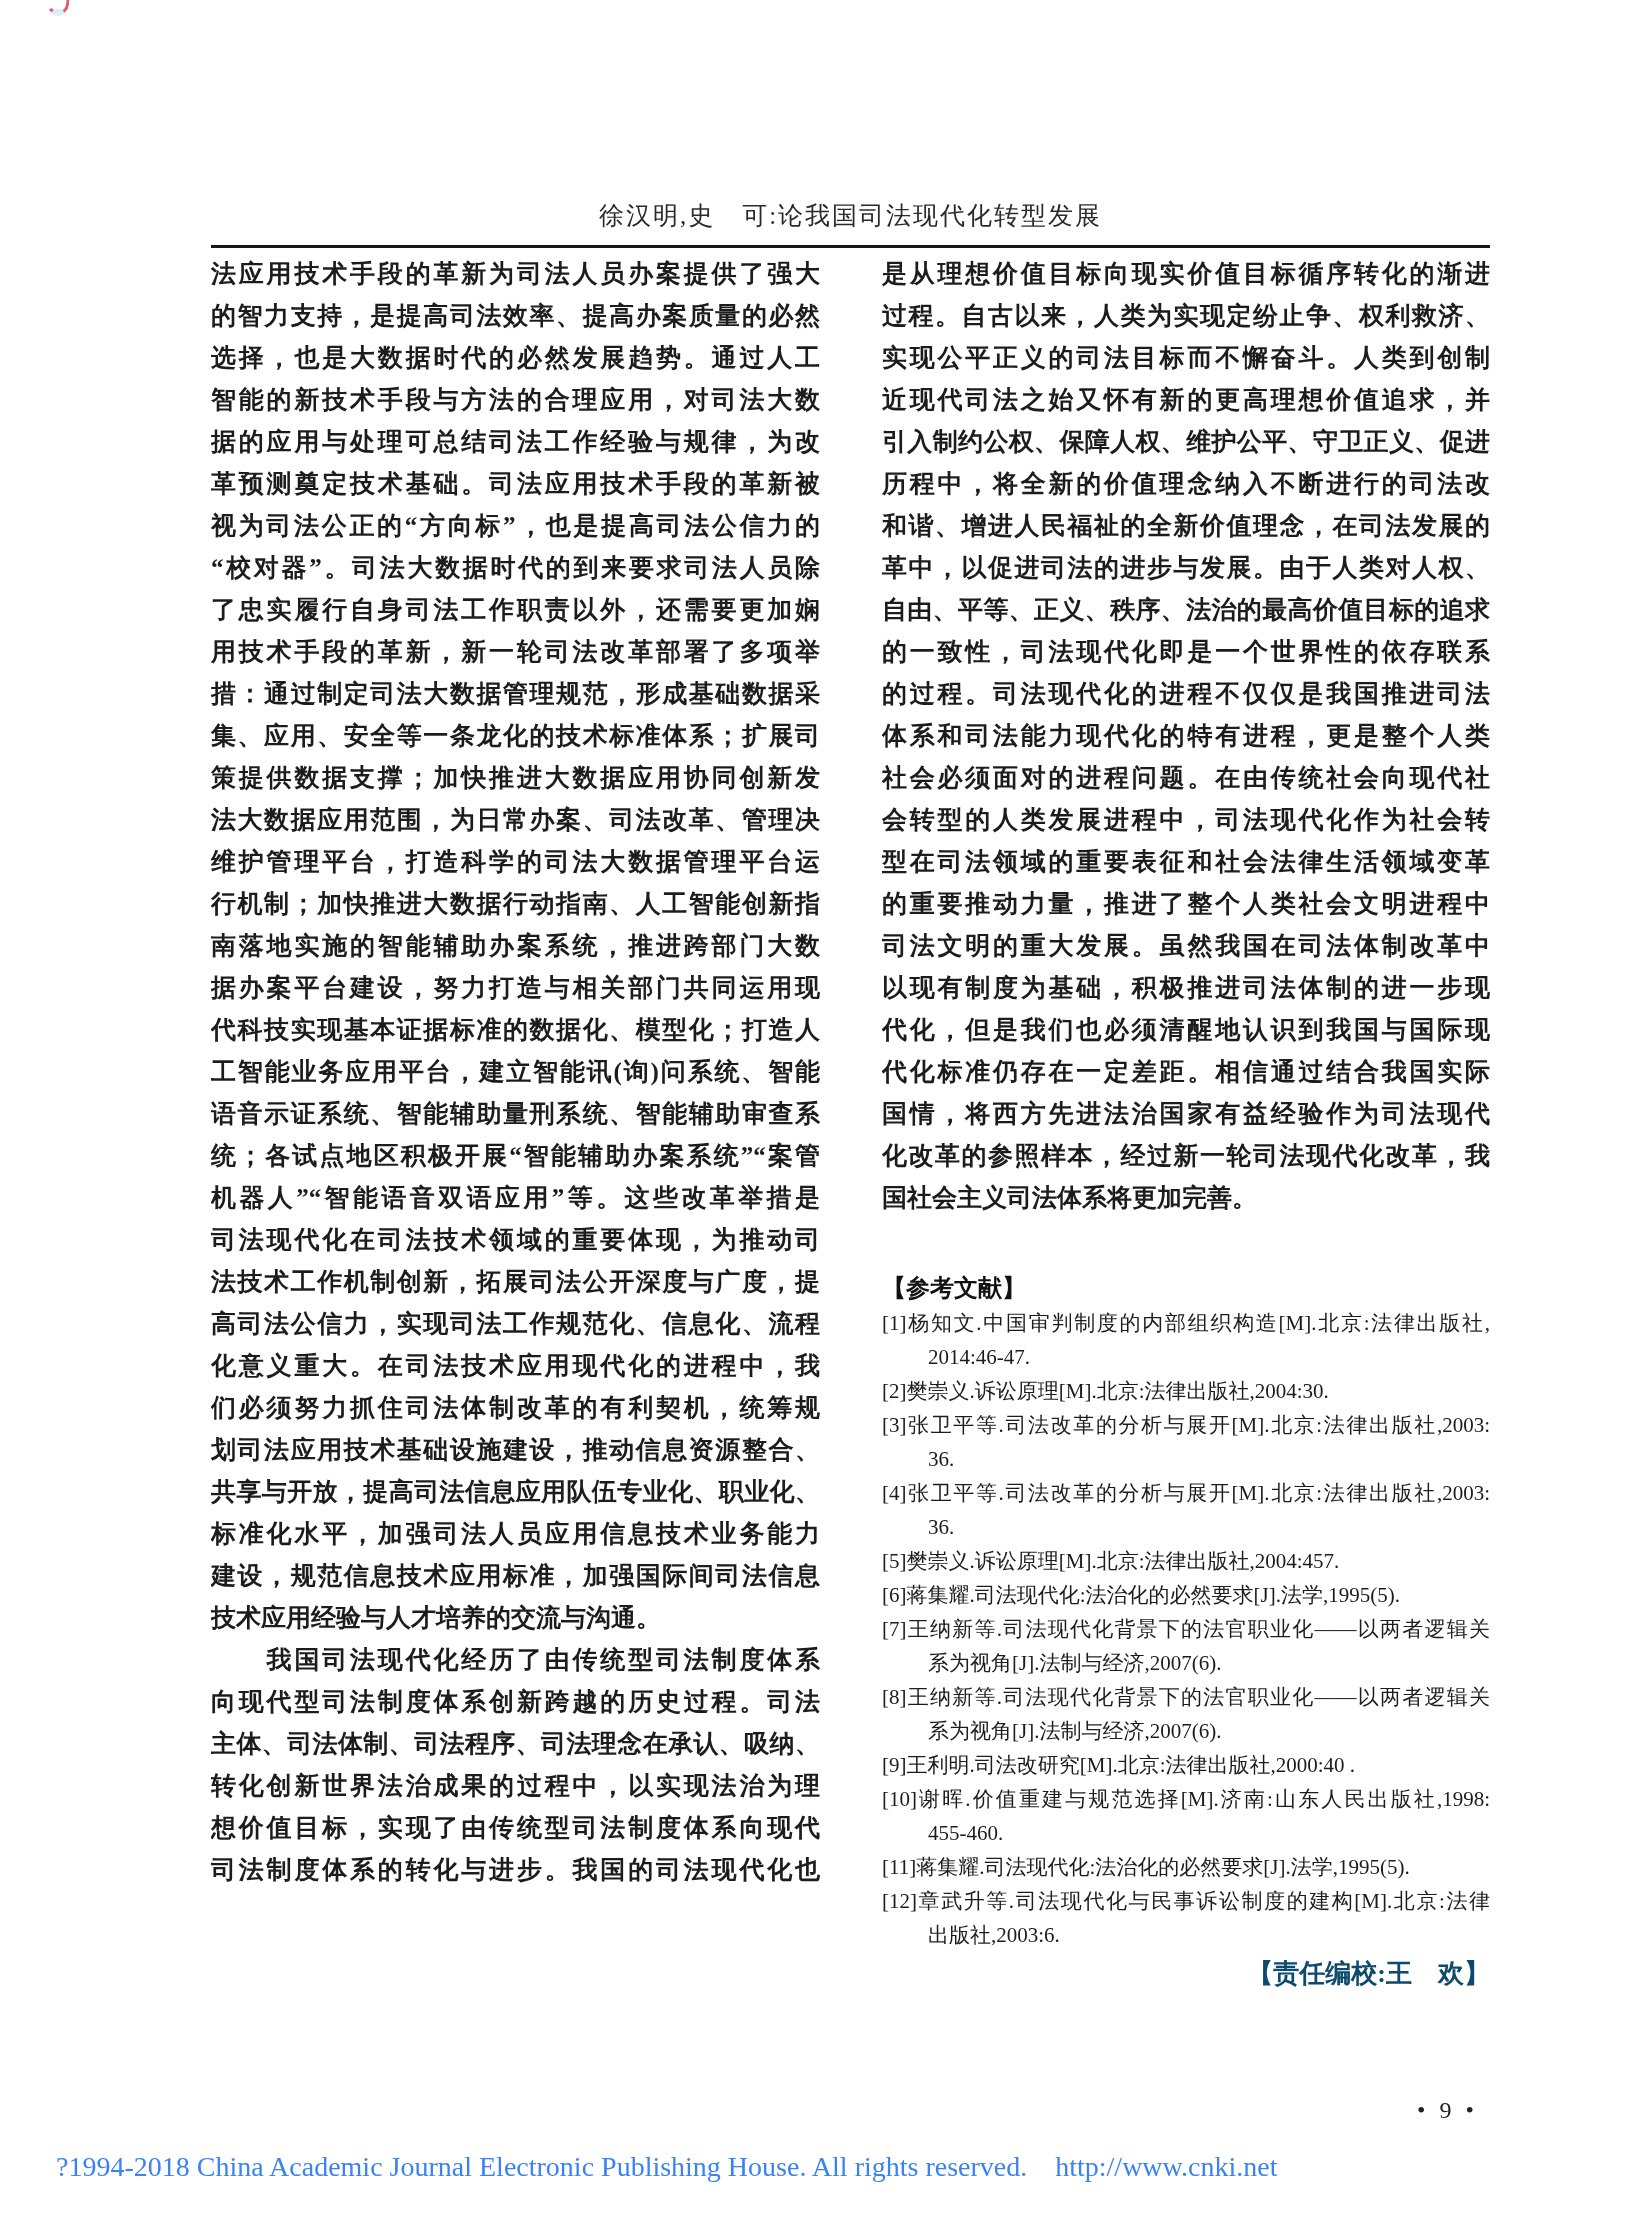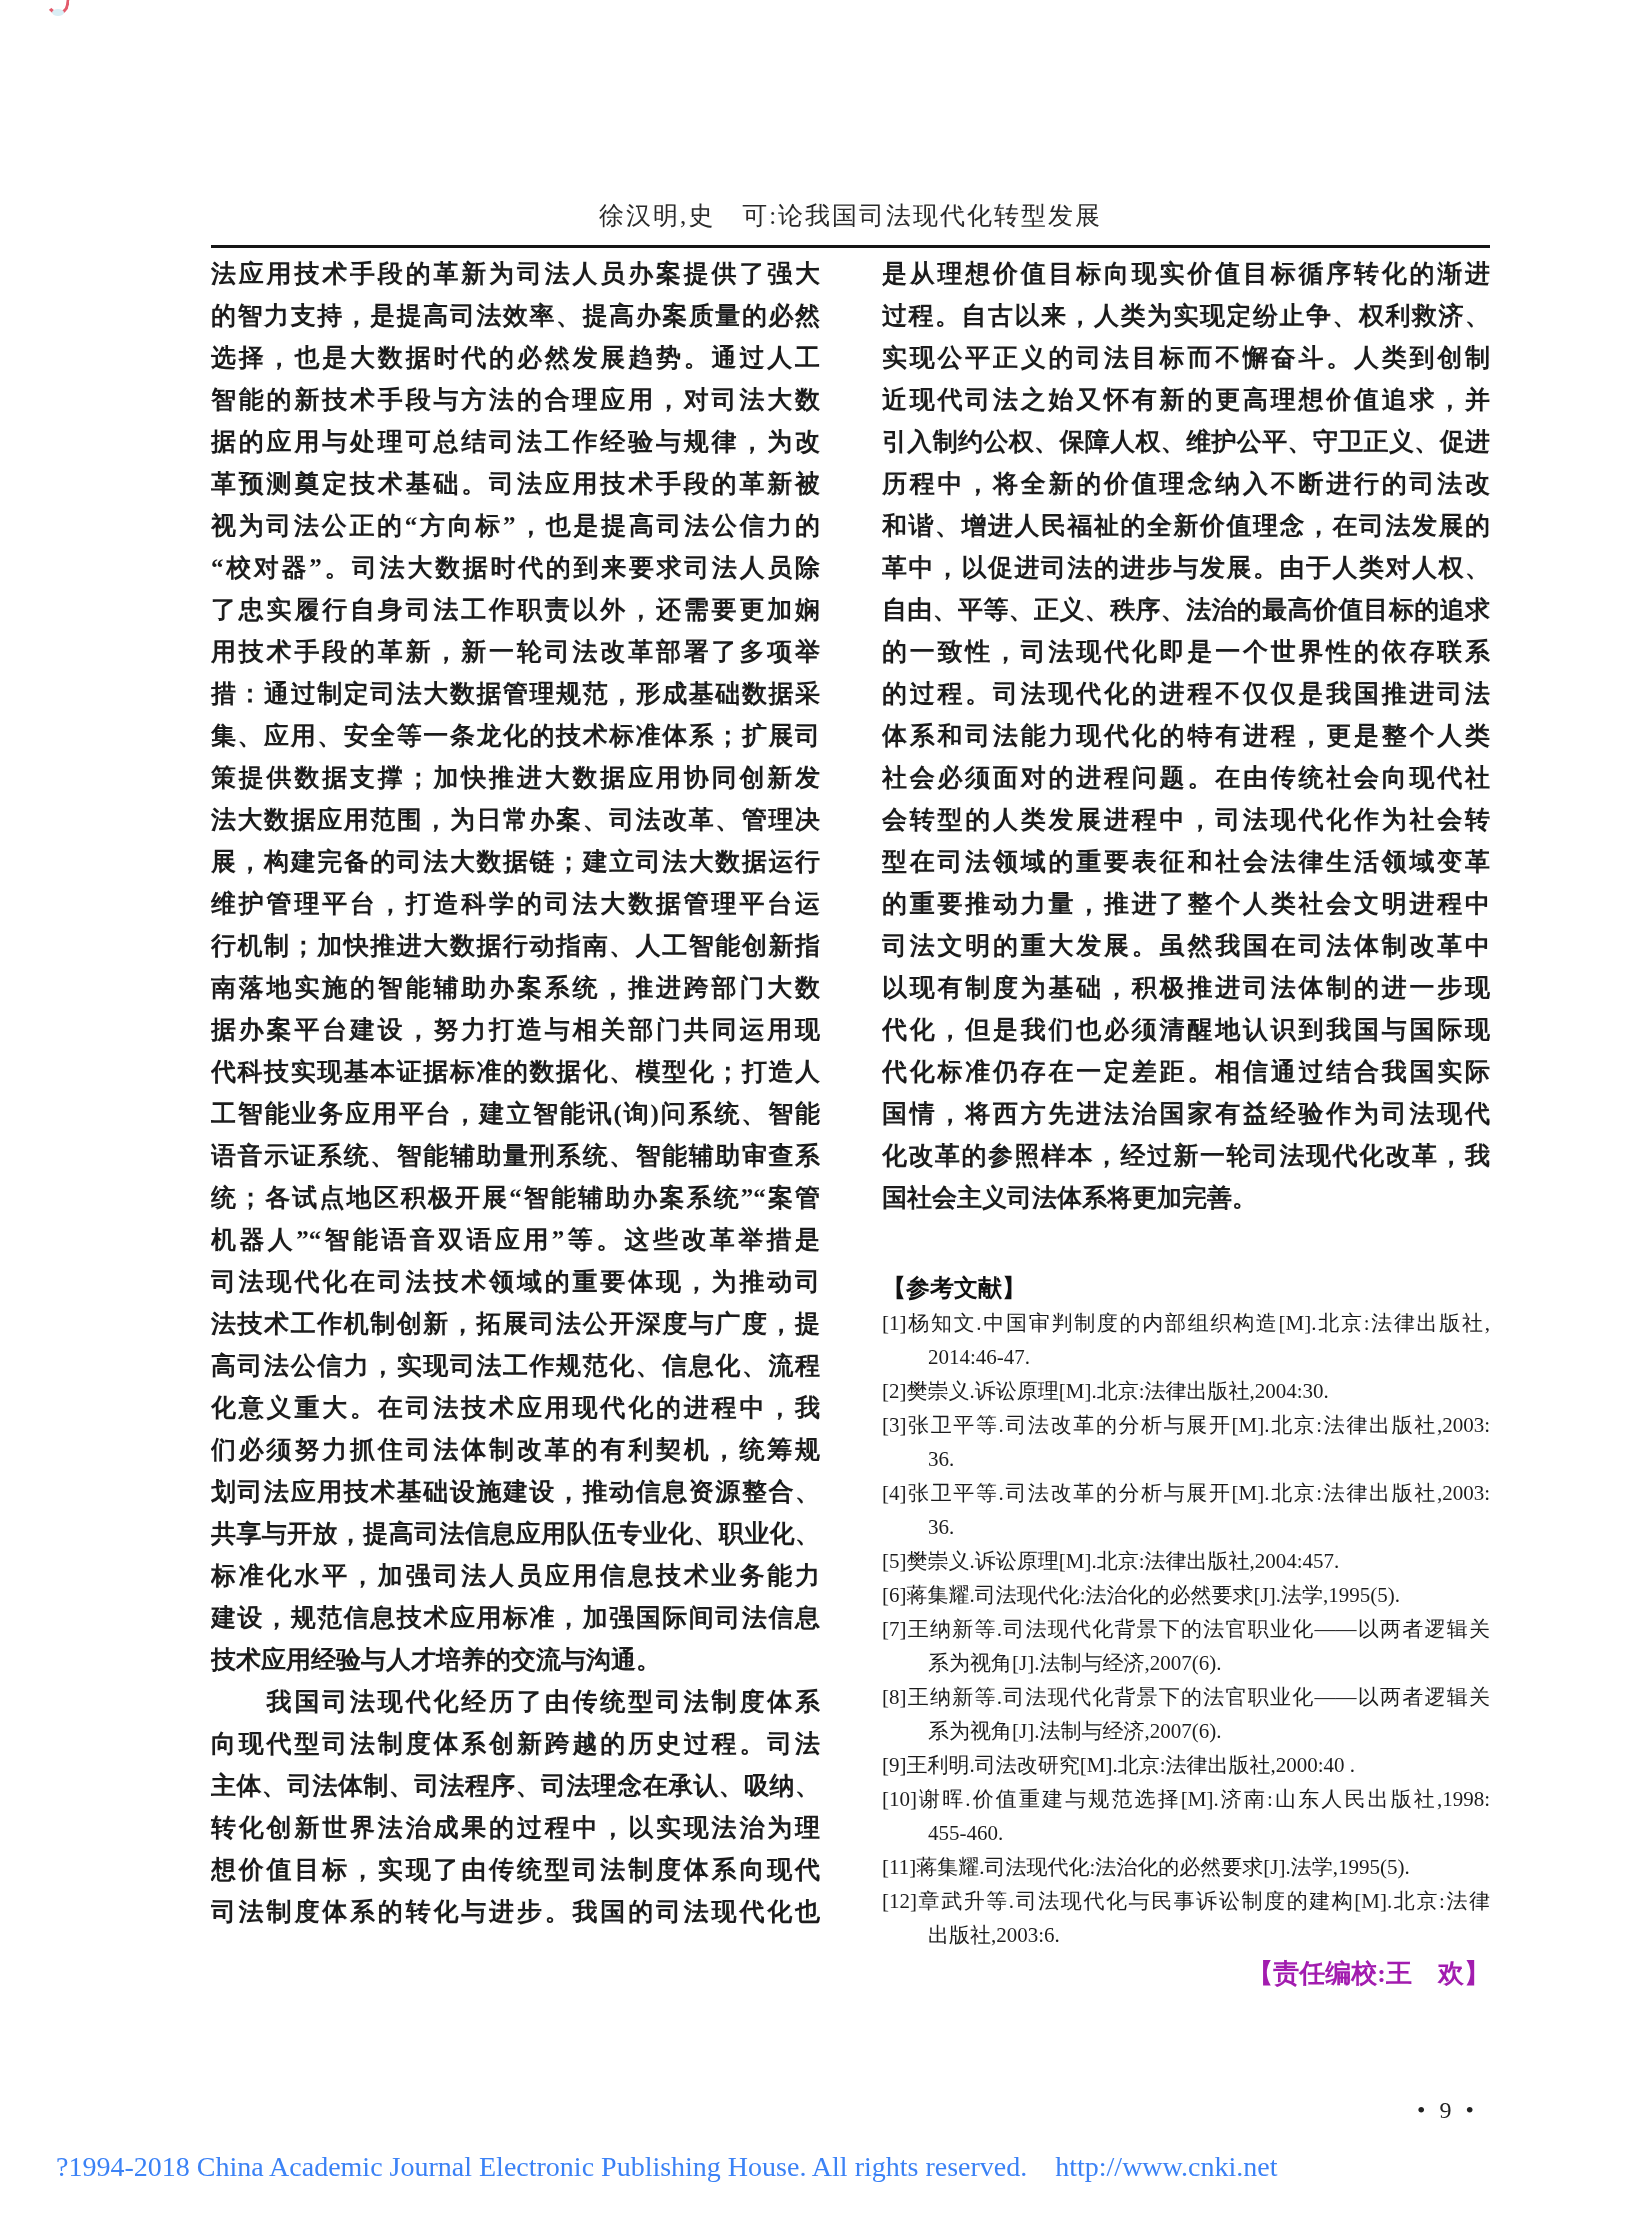--- a/index.html
+++ b/index.html
@@ -35,21 +35,21 @@
   .refs-heading{
     font-size:24px;font-weight:bold;line-height:36px;height:36px;color:#111;
   }
   .rline{
     font-size:21px;line-height:34px;height:34px;overflow:hidden;text-align:left;
   }
   .rline.just{text-align:justify;text-align-last:justify;text-justify:inter-character;}
   .rline.cont{padding-left:46px;}
   .editor-note{
     position:absolute;left:882px;top:1956px;width:608px;text-align:right;
-    font-size:26px;font-weight:bold;color:#a21caf;
+    font-size:26px;font-weight:bold;color:#0c4a6e;
   }
   .page-number{
     position:absolute;left:1388px;top:2097px;width:119px;text-align:center;
     font-size:24px;color:#222;letter-spacing:4px;
   }
   .footer-line{
     position:absolute;left:56px;top:2151px;width:1552px;
     font-size:28px;color:#3b82f6;white-space:pre;
   }
 </style>
@@ -73,21 +73,20 @@
       <div class="bline">据的应用与处理可总结司法工作经验与规律，为改</div>
       <div class="bline">革预测奠定技术基础。司法应用技术手段的革新被</div>
       <div class="bline">视为司法公正的“方向标”，也是提高司法公信力的</div>
       <div class="bline">“校对器”。司法大数据时代的到来要求司法人员除</div>
       <div class="bline">了忠实履行自身司法工作职责以外，还需要更加娴</div>
       <div class="bline">用技术手段的革新，新一轮司法改革部署了多项举</div>
       <div class="bline">措：通过制定司法大数据管理规范，形成基础数据采</div>
       <div class="bline">集、应用、安全等一条龙化的技术标准体系；扩展司</div>
       <div class="bline">策提供数据支撑；加快推进大数据应用协同创新发</div>
       <div class="bline">法大数据应用范围，为日常办案、司法改革、管理决</div>
-      <div class="bline">展，构建完备的司法大数据链；建立司法大数据运行</div>
       <div class="bline">维护管理平台，打造科学的司法大数据管理平台运</div>
       <div class="bline">行机制；加快推进大数据行动指南、人工智能创新指</div>
       <div class="bline">南落地实施的智能辅助办案系统，推进跨部门大数</div>
       <div class="bline">据办案平台建设，努力打造与相关部门共同运用现</div>
       <div class="bline">代科技实现基本证据标准的数据化、模型化；打造人</div>
       <div class="bline">工智能业务应用平台，建立智能讯(询)问系统、智能</div>
       <div class="bline">语音示证系统、智能辅助量刑系统、智能辅助审查系</div>
       <div class="bline">统；各试点地区积极开展“智能辅助办案系统”“案管</div>
       <div class="bline">机器人”“智能语音双语应用”等。这些改革举措是</div>
       <div class="bline">司法现代化在司法技术领域的重要体现，为推动司</div>

